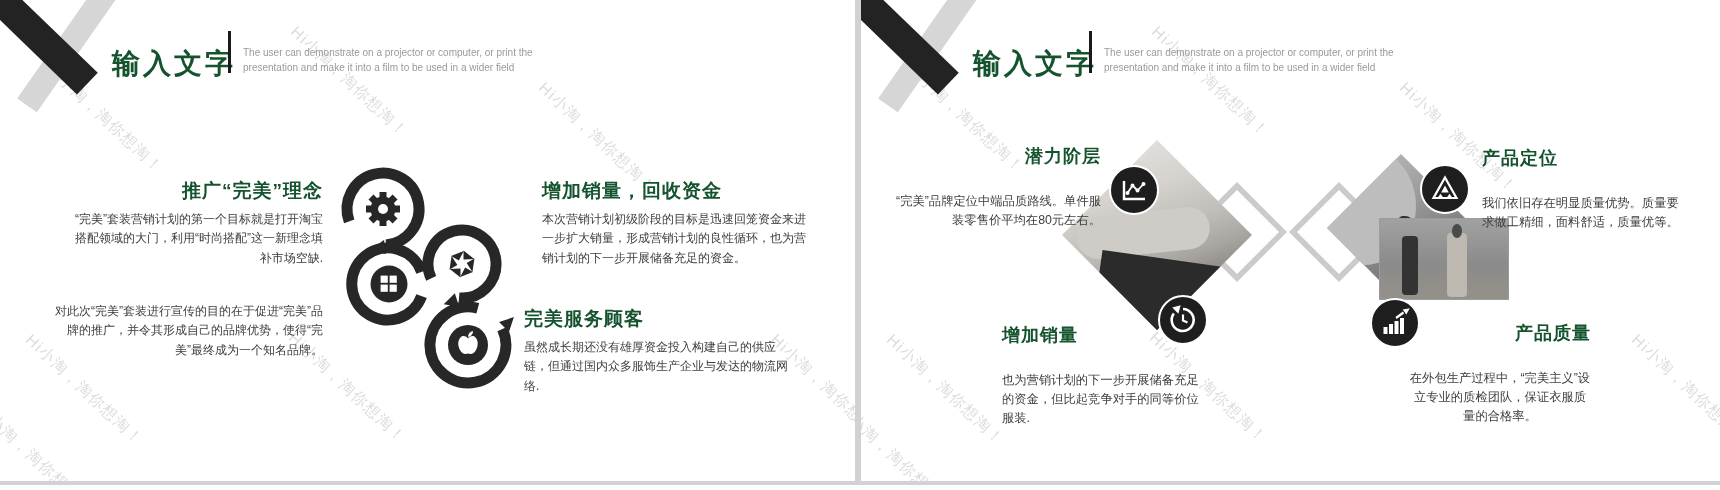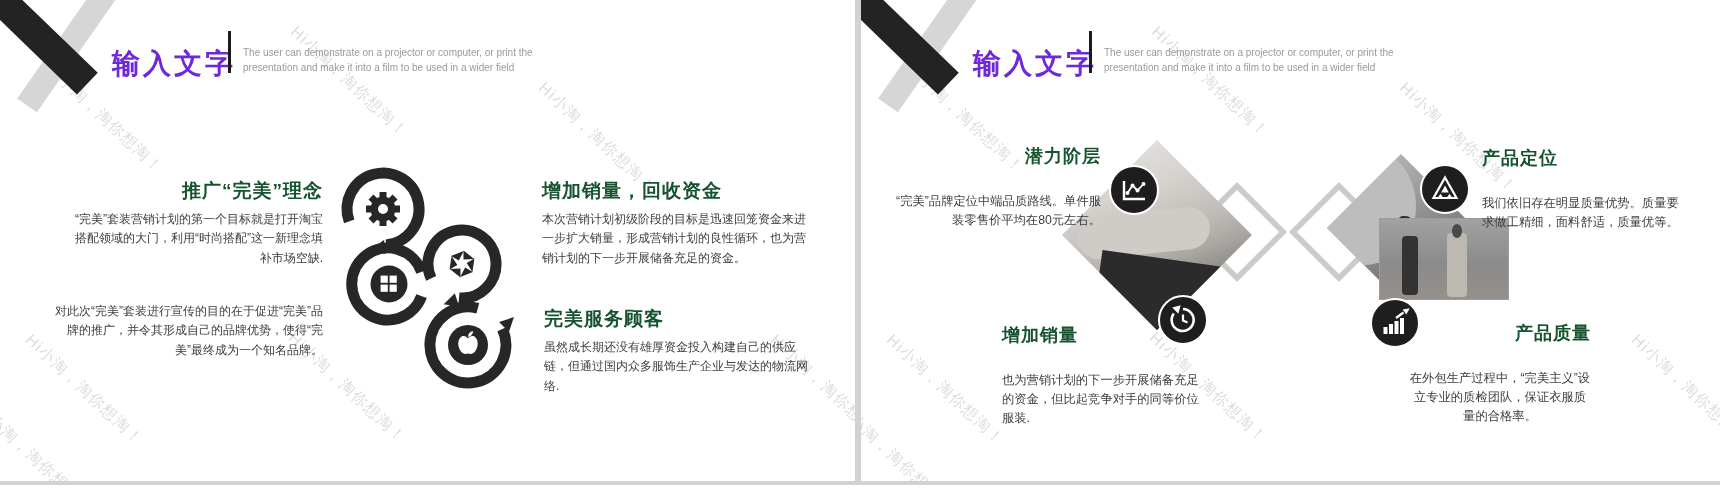--- a/index.html
+++ b/index.html
@@ -15,21 +15,21 @@
   .v-divider{position:absolute;left:855px;top:0;width:6px;height:481px;background:#d2d2d2;}
 
   
   .wm{position:absolute;white-space:nowrap;color:#dcdcdc;font-size:15.5px;letter-spacing:1.5px;
       transform:rotate(43deg);transform-origin:left top;z-index:1;}
 
   
   .stripe{position:absolute;z-index:3;}
   .stripe-gray{left:58px;top:-31px;width:24px;height:150px;background:#d6d6d6;transform:rotate(35deg);}
   .stripe-black{left:22px;top:-35px;width:30px;height:140px;background:#232323;transform:rotate(-46deg);}
-  .slide-title{position:absolute;left:112px;top:26px;font-size:28px;font-weight:800;color:#6d28d9;
+  .slide-title{position:absolute;left:112px;top:26px;font-size:28px;font-weight:800;color:#14532d;
       letter-spacing:3px;z-index:4;text-align:right;}
   .title-rule{position:absolute;left:228px;top:31px;width:3px;height:42px;background:#1a1a1a;z-index:4;}
   .slide-sub{position:absolute;left:243px;top:35px;width:318px;font-size:10px;line-height:1.5;
       color:#9a9a9a;z-index:4;}
 
   
   .tblock{position:absolute;z-index:5;}
   .tblock h3{margin:0 0 6px 0;font-size:19px;font-weight:800;color:#14532d;letter-spacing:1px;}
   .tblock p{margin:0;font-size:12px;line-height:1.62;color:#3d3d3d;}
   .align-r{text-align:right;}
@@ -92,21 +92,21 @@
     <h3>推广“完美”理念</h3>
     <p>“完美”套装营销计划的第一个目标就是打开淘宝搭配领域的大门，利用“时尚搭配”这一新理念填补市场空缺.</p>
   </div>
   <div class="tblock align-r" style="left:52px;top:302px;width:271px">
     <p>对此次“完美”套装进行宣传的目的在于促进“完美”品牌的推广，并令其形成自己的品牌优势，使得“完美”最终成为一个知名品牌。</p>
   </div>
   <div class="tblock align-l" style="left:542px;top:178px;width:266px">
     <h3>增加销量，回收资金</h3>
     <p>本次营销计划初级阶段的目标是迅速回笼资金来进一步扩大销量，形成营销计划的良性循环，也为营销计划的下一步开展储备充足的资金。</p>
   </div>
-  <div class="tblock align-l" style="left:544px;top:306px;width:266px">
+  <div class="tblock align-l" style="left:524px;top:306px;width:266px">
     <h3>完美服务顾客</h3>
     <p>虽然成长期还没有雄厚资金投入构建自己的供应链，但通过国内众多服饰生产企业与发达的物流网络.</p>
   </div>
 
   <svg class="rings-svg" width="204" height="258" viewBox="318 142 204 258">
     <g fill="none" stroke="#272727" stroke-width="11">
       <path d="M 349.2 221.3 A 36 36 0 1 1 386.1 244.9"></path>
       <path d="M 421.6 296.2 A 36 36 0 1 1 421.6 271.8"></path>
       <path d="M 431.2 278.4 A 34 34 0 1 1 459.0 297.9"></path>
       <path d="M 477.8 308.3 A 38 38 0 1 0 502.4 329.0"></path>

